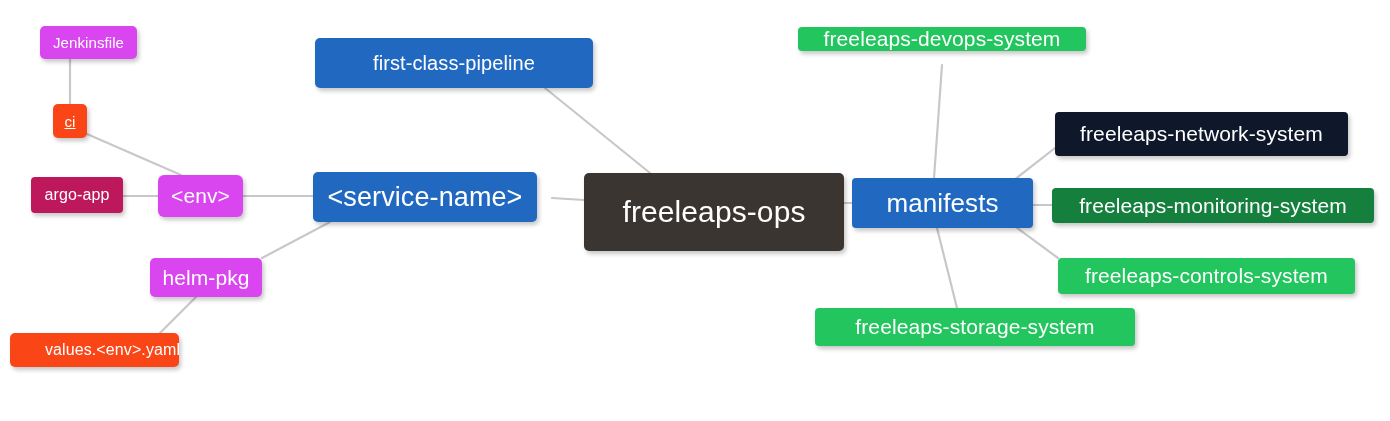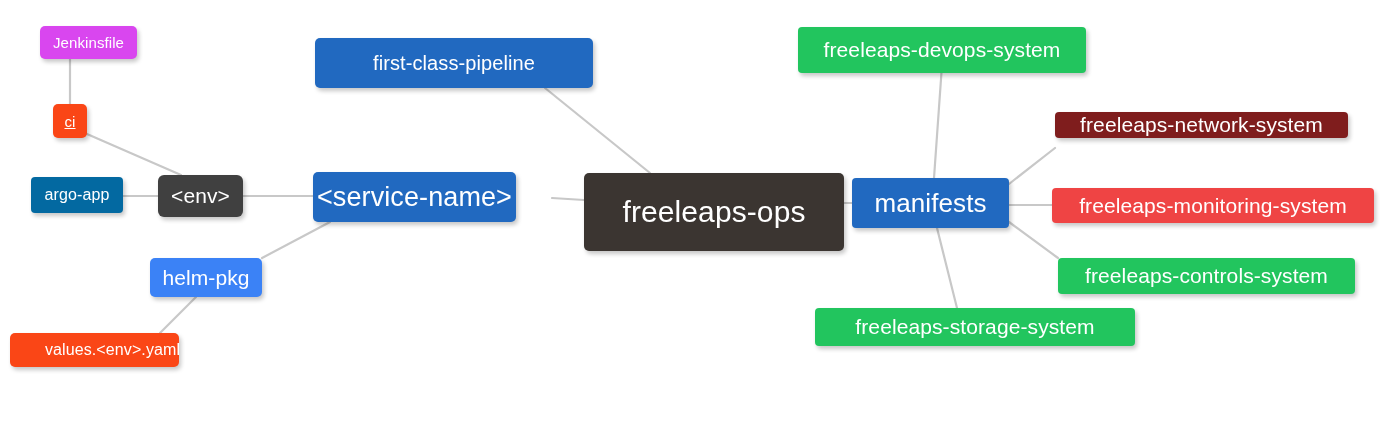--- a/index.html
+++ b/index.html
@@ -63,27 +63,27 @@
       <line x1="844" y1="203" x2="852" y2="203" stroke="#c8c8c8"></line>
       <line x1="934" y1="178" x2="942" y2="65" stroke="#c8c8c8"></line>
       <line x1="1009" y1="184" x2="1055" y2="148" stroke="#c8c8c8"></line>
       <line x1="1009" y1="205" x2="1052" y2="205" stroke="#c8c8c8"></line>
       <line x1="1009" y1="222" x2="1058" y2="258" stroke="#c8c8c8"></line>
       <line x1="937" y1="228" x2="957" y2="308" stroke="#c8c8c8"></line>
     </svg>
   <div id="node-layer">
       <div class="node" style="left: 20px; top: 26px; width: 97px; height: 33px; background: #d946ef; font-size: 15px; border-radius: 5px; margin-left: 20px;">Jenkinsfile</div>
       <div class="node" style="left: 53px; top: 104px; width: 34px; height: 34px; background: rgb(250, 70, 22); font-size: 15px; border-radius: 5px; text-decoration: underline;">ci</div>
-      <div class="node" style="left: 31px; top: 177px; width: 92px; height: 36px; background: #0369a1; font-size: 16px; border-radius: 4px;">argo-app</div>
-      <div class="node" style="left: 158px; top: 175px; width: 85px; height: 42px; background: #404040; font-size: 21px; border-radius: 6px;">&lt;env&gt;</div>
-      <div class="node" style="left: 150px; top: 258px; width: 112px; height: 39px; background: #3b82f6; font-size: 21px; border-radius: 5px;">helm-pkg</div>
+      <div class="node" style="left: 31px; top: 177px; width: 92px; height: 36px; background: #be185d; font-size: 16px; border-radius: 4px;">argo-app</div>
+      <div class="node" style="left: 158px; top: 175px; width: 85px; height: 42px; background: #d946ef; font-size: 21px; border-radius: 6px;">&lt;env&gt;</div>
+      <div class="node" style="left: 150px; top: 258px; width: 112px; height: 39px; background: #d946ef; font-size: 21px; border-radius: 5px;">helm-pkg</div>
       <div class="node" style="left: 10px; top: 333px; width: 169px; height: 34px; background: rgb(250, 70, 22); font-size: 16px; border-radius: 5px; padding-left: 48px;">values.&lt;env&gt;.yaml</div>
       <div class="node" style="left: 315px; top: 38px; width: 278px; height: 50px; background: rgb(33, 105, 192); font-size: 20px; border-radius: 5px;">first-class-pipeline</div>
-      <div class="node" style="left: 313px; top: 172px; width: 203px; height: 50px; background: rgb(33, 105, 192); font-size: 27px; border-radius: 5px;">&lt;service-name&gt;</div>
+      <div class="node" style="left: 313px; top: 172px; width: 224px; height: 50px; background: rgb(33, 105, 192); font-size: 27px; border-radius: 5px;">&lt;service-name&gt;</div>
       <div class="node" style="left: 584px; top: 173px; width: 260px; height: 78px; background: rgb(59, 53, 49); font-size: 30px; border-radius: 5px;">freeleaps-ops</div>
-      <div class="node" style="left: 852px; top: 178px; width: 157px; height: 50px; background: rgb(33, 105, 192); font-size: 26px; border-radius: 4px;">manifests</div>
-      <div class="node" style="left: 798px; top: 27px; width: 288px; height: 46px; background: rgb(34, 197, 94); font-size: 21px; border-radius: 4px;">freeleaps-devops-system</div>
-      <div class="node" style="left: 1055px; top: 112px; width: 293px; height: 26px; background: #7f1d1d; font-size: 21px; border-radius: 4px;">freeleaps-network-system</div>
-      <div class="node" style="left: 1052px; top: 188px; width: 322px; height: 35px; background: #ef4444; font-size: 21px; border-radius: 4px;">freeleaps-monitoring-system</div>
+      <div class="node" style="left: 852px; top: 178px; width: 181px; height: 50px; background: rgb(33, 105, 192); font-size: 26px; border-radius: 4px;">manifests</div>
+      <div class="node" style="left: 798px; top: 27px; width: 288px; height: 24px; background: rgb(34, 197, 94); font-size: 21px; border-radius: 4px;">freeleaps-devops-system</div>
+      <div class="node" style="left: 1055px; top: 112px; width: 293px; height: 44px; background: #0f172a; font-size: 21px; border-radius: 4px;">freeleaps-network-system</div>
+      <div class="node" style="left: 1052px; top: 188px; width: 322px; height: 35px; background: #15803d; font-size: 21px; border-radius: 4px;">freeleaps-monitoring-system</div>
       <div class="node" style="left: 1058px; top: 258px; width: 297px; height: 36px; background: rgb(34, 197, 94); font-size: 21px; border-radius: 4px; text-align: center;">freeleaps-controls-system</div>
       <div class="node" style="left: 815px; top: 308px; width: 320px; height: 38px; background: rgb(34, 197, 94); font-size: 21px; border-radius: 4px;">freeleaps-storage-system</div>
     </div>
 </div>
 
 </body></html>

